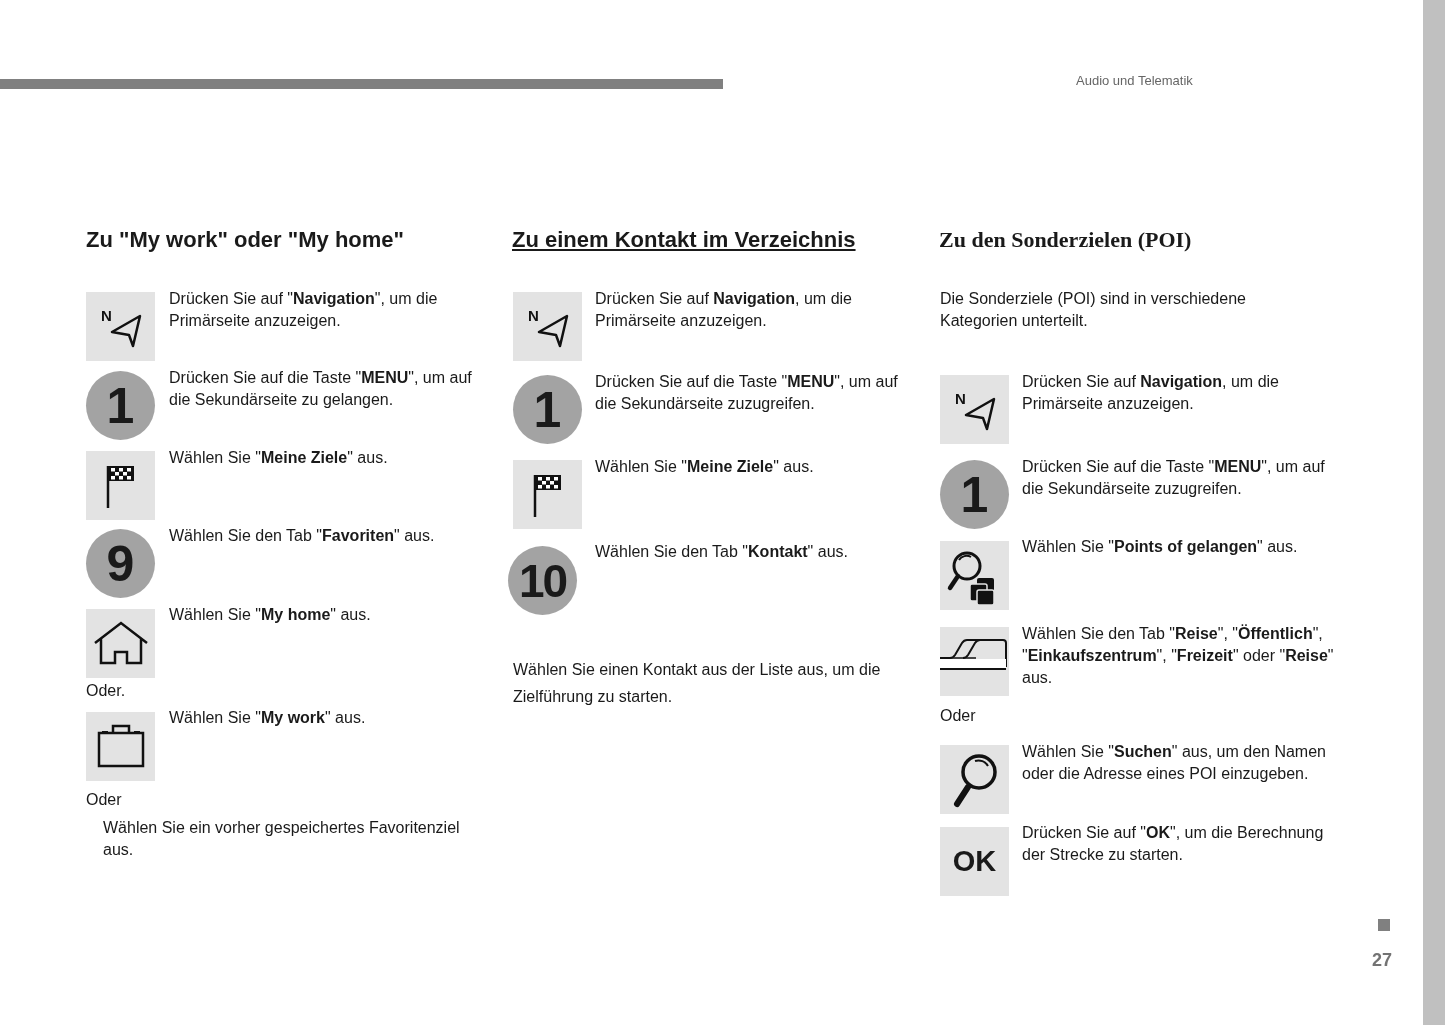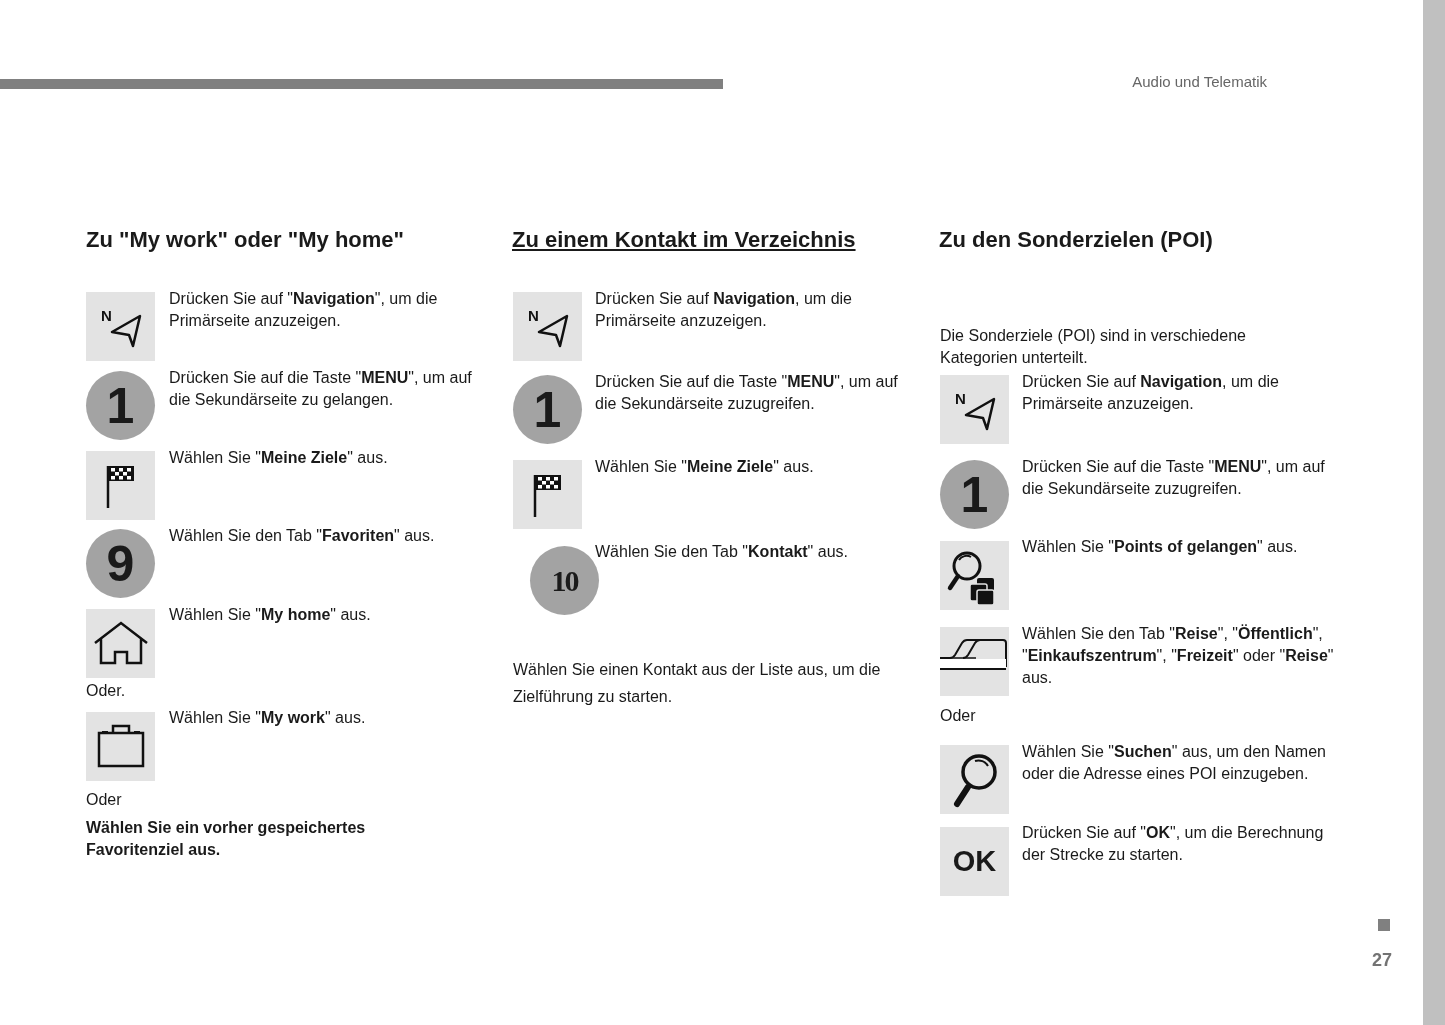--- a/index.html
+++ b/index.html
@@ -3,21 +3,21 @@
 <meta charset="utf-8">
 <style>
   html, body { margin: 0; padding: 0; }
   body {
     width: 1445px; height: 1025px; position: relative; overflow: hidden;
     background: #ffffff;
     font-family: "Liberation Sans", sans-serif;
     color: #1a1a1a;
   }
   .top-bar { position: absolute; left: 0; top: 79px; width: 723px; height: 10px; background: #808080; }
-  .section-title { position: absolute; left: 1035px; top: 73px; width: 232px; text-align: right; font-size: 15px; color: #666; }
+  .section-title { position: absolute; left: 1076px; top: 73px; width: 232px; text-align: left; font-size: 13px; color: #666; }
   .right-strip { position: absolute; left: 1423px; top: 0; width: 22px; height: 1025px; background: #c0c0c0; }
   .page-square { position: absolute; left: 1378px; top: 919px; width: 12px; height: 12px; background: #808080; }
   .page-number { position: absolute; left: 1372px; top: 950px; width: 40px; font-size: 18px; font-weight: bold; color: #737373; }
   .h2 { position: absolute; font-size: 22px; font-weight: bold; line-height: 22px; color: #1a1a1a; margin: 0; }
   .icon-box { position: absolute; width: 69px; height: 69px; background: #e3e3e3; display: flex; align-items: center; justify-content: center; }
   .num-circle { position: absolute; width: 69px; height: 69px; border-radius: 50%; background: #a3a3a3; display: flex; align-items: center; justify-content: center; font-weight: bold; color: #1a1a1a; }
   .txt { position: absolute; font-size: 16px; line-height: 22px; color: #1a1a1a; }
   .txt b { font-weight: bold; }
   .ok-text { font-size: 29px; font-weight: bold; color: #1a1a1a; }
 </style>
@@ -78,21 +78,21 @@
     <svg width="60" height="50" viewBox="0 0 60 50">
         <path d="M22 10 L22 4 L38 4 L38 10" fill="none" stroke="#111" stroke-width="2.5"></path>
         <rect x="8" y="11" width="44" height="33" fill="none" stroke="#111" stroke-width="2.5"></rect>
         <line x1="11" y1="10" x2="17" y2="10" stroke="#111" stroke-width="2"></line>
         <line x1="43" y1="10" x2="49" y2="10" stroke="#111" stroke-width="2"></line>
       </svg>
   </div>
   <div class="txt" style="left:169px; top:707px; width:320px;"><span>Wählen Sie "</span><b>My work</b><span>" aus.</span></div>
 
   <div class="txt" style="left:86px; top:789px;">Oder</div>
-  <div class="txt" style="left:86px; top:817px; width:380px;font-weight:bold;">Wählen Sie ein vorher gespeichertes Favoritenziel aus.</div>
+  <div class="txt" style="left:103px; top:817px; width:380px;">Wählen Sie ein vorher gespeichertes Favoritenziel aus.</div>
 </div>
 
 <div>
   <div class="h2" style="left:512px; top:229px;text-decoration:underline;">Zu einem Kontakt im Verzeichnis</div>
 
   <div class="icon-box" style="left:513px; top:292px;">
     <svg width="50" height="50" viewBox="0 0 50 50">
         <text x="5" y="19" font-family="Liberation Sans, sans-serif" font-weight="bold" font-size="15" fill="#111">N</text>
         <path d="M16 30 L44 14 L37 44 L33 33 Z" fill="none" stroke="#111" stroke-width="2.5" stroke-linejoin="round"></path>
       </svg>
@@ -113,29 +113,29 @@
           <rect x="19" y="16" width="4" height="3.5"></rect>
           <rect x="27" y="16" width="4" height="3.5"></rect>
           <rect x="15" y="20" width="4" height="3.5"></rect>
           <rect x="23" y="20" width="4" height="3.5"></rect>
           <rect x="31" y="20" width="4" height="3.5"></rect>
         </g>
       </svg>
   </div>
   <div class="txt" style="left:595px; top:456px; width:320px;"><span>Wählen Sie "</span><b>Meine Ziele</b><span>" aus.</span></div>
 
-  <div class="num-circle" style="left:530px; top:546px; font-size:30px; letter-spacing:-2px;font-family:Liberation Serif, serif;">10</div>
+  <div class="num-circle" style="left:508px; top:546px; font-size:46px; letter-spacing:-2px;">10</div>
   <div class="txt" style="left:595px; top:541px; width:320px;"><span>Wählen Sie den Tab "</span><b>Kontakt</b><span>" aus.</span></div>
 
   <div class="txt" style="left:513px; top:628px; width:390px; line-height:27px;margin-top:28px;">Wählen Sie einen Kontakt aus der Liste aus, um die Zielführung zu starten.</div>
 </div>
 
 <div>
-  <div class="h2" style="left:939px; top:229px;">Zu den Sonderzielen (POI)</div>
-  <div class="txt" style="left:940px; top:288px; width:340px;margin-top:37px;">Die Sonderziele (POI) sind in verschiedene Kategorien unterteilt.</div>
+  <div class="h2" style="left:939px; top:229px;font-family:Liberation Serif, serif;">Zu den Sonderzielen (POI)</div>
+  <div class="txt" style="left:940px; top:288px; width:340px;">Die Sonderziele (POI) sind in verschiedene Kategorien unterteilt.</div>
 
   <div class="icon-box" style="left:940px; top:375px;">
     <svg width="50" height="50" viewBox="0 0 50 50">
         <text x="5" y="19" font-family="Liberation Sans, sans-serif" font-weight="bold" font-size="15" fill="#111">N</text>
         <path d="M16 30 L44 14 L37 44 L33 33 Z" fill="none" stroke="#111" stroke-width="2.5" stroke-linejoin="round"></path>
       </svg>
   </div>
   <div class="txt" style="left:1022px; top:371px; width:320px;"><span>Drücken Sie auf </span><b>Navigation</b><span>, um die Primärseite anzuzeigen.</span></div>
 
   <div class="num-circle" style="left:940px; top:460px; font-size:50px;">1</div>

